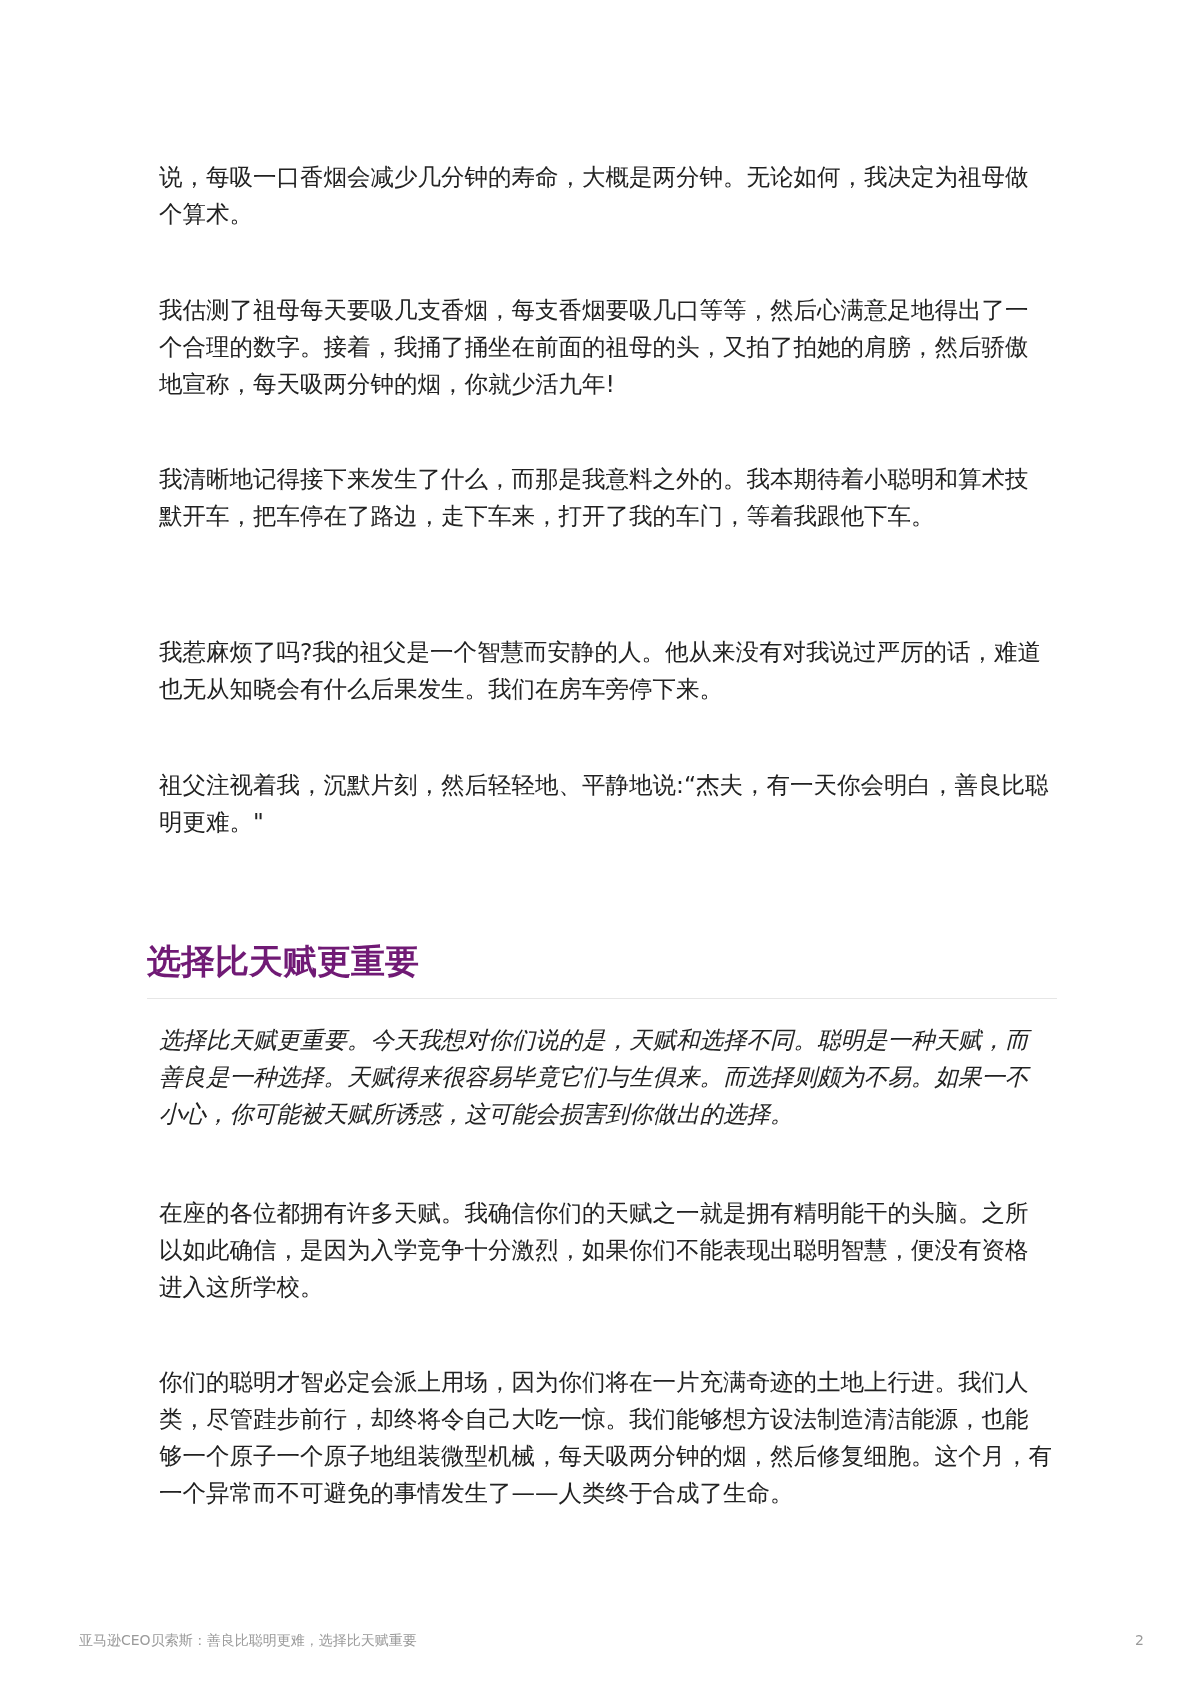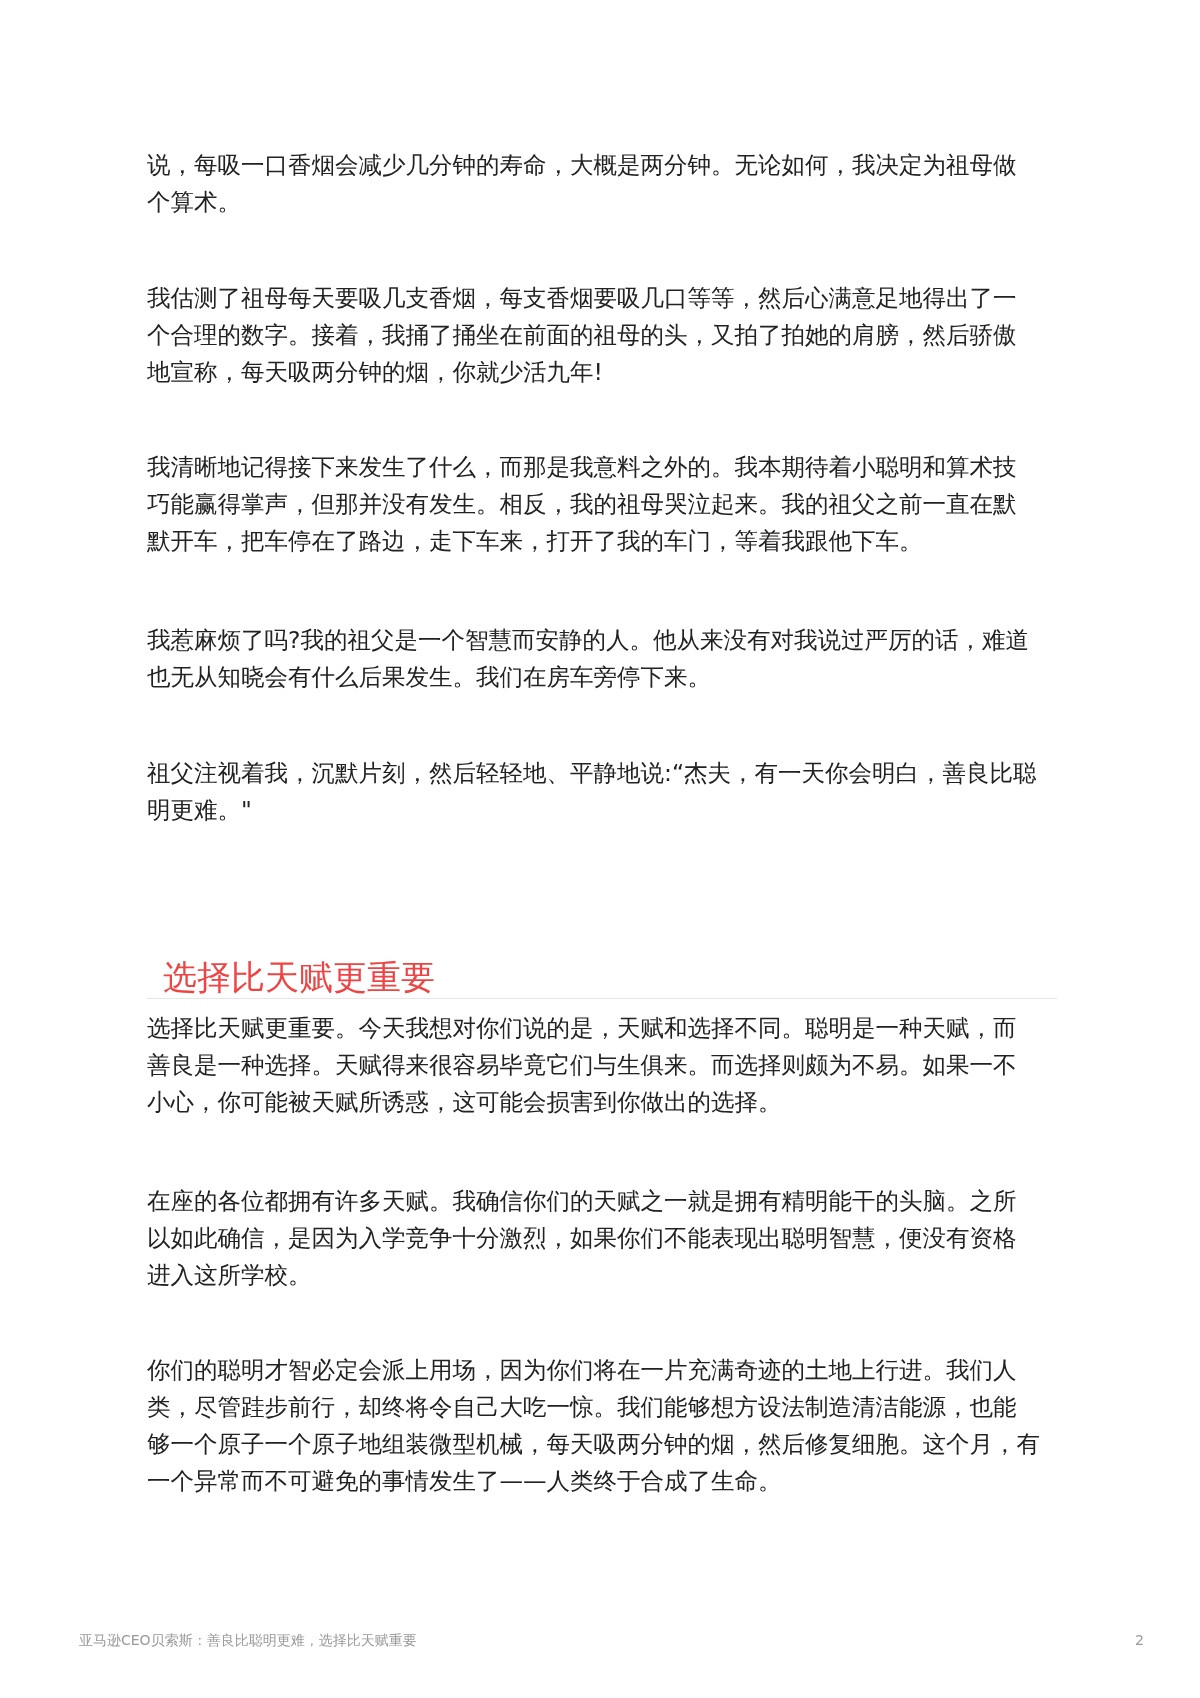--- a/index.html
+++ b/index.html
@@ -18,39 +18,39 @@
     .page {
       position: absolute;
       left: 147px;
       top: 0;
       width: 912px;
     }
     .para {
       position: absolute;
       left: 0;
       width: 912px;
-      margin: 0;
+      margin: 12px;
       font-size: 23.5px;
       line-height: 37px;
       color: #222222;
       white-space: nowrap;
     }
     .para .ln {
       display: block;
       height: 37px;
     }
     .heading {
       position: absolute;
       left: 0;
       top: 938px;
-      margin: 16px;
+      margin: 0;
       font-size: 34px;
       line-height: 46px;
-      font-weight: normal;
-      color: #ef4444;
+      font-weight: bold;
+      color: #701a75;
       white-space: nowrap;
     }
     .divider {
       position: absolute;
       left: 0;
       top: 998px;
       width: 910px;
       height: 1px;
       background: #e6e6e6;
     }
@@ -84,38 +84,37 @@
   </p>
 
   <p class="para" style="top:280px;">
     <span class="ln">我估测了祖母每天要吸几支香烟，每支香烟要吸几口等等，然后心满意足地得出了一</span>
     <span class="ln">个合理的数字。接着，我捅了捅坐在前面的祖母的头，又拍了拍她的肩膀，然后骄傲</span>
     <span class="ln">地宣称，每天吸两分钟的烟，你就少活九年!</span>
   </p>
 
   <p class="para" style="top:449px;">
     <span class="ln">我清晰地记得接下来发生了什么，而那是我意料之外的。我本期待着小聪明和算术技</span>
-    <span class="ln">巧能赢得掌声，但那并没有发生。相反，我的祖母哭泣起来。我的祖父之前一直在默</span>
     <span class="ln">默开车，把车停在了路边，走下车来，打开了我的车门，等着我跟他下车。</span>
   </p>
 
   <p class="para" style="top:622px;">
     <span class="ln">我惹麻烦了吗?我的祖父是一个智慧而安静的人。他从来没有对我说过严厉的话，难道</span>
     <span class="ln">也无从知晓会有什么后果发生。我们在房车旁停下来。</span>
   </p>
 
   <p class="para" style="top:755px;">
     <span class="ln">祖父注视着我，沉默片刻，然后轻轻地、平静地说:“杰夫，有一天你会明白，善良比聪</span>
     <span class="ln">明更难。"</span>
   </p>
 
   <h2 class="heading">选择比天赋更重要</h2>
   <div class="divider"></div>
 
-  <p class="para" style="top:1010px;">
+  <p class="para" style="top:1010px;font-style:italic;">
     <span class="ln">选择比天赋更重要。今天我想对你们说的是，天赋和选择不同。聪明是一种天赋，而</span>
     <span class="ln">善良是一种选择。天赋得来很容易毕竟它们与生俱来。而选择则颇为不易。如果一不</span>
     <span class="ln">小心，你可能被天赋所诱惑，这可能会损害到你做出的选择。</span>
   </p>
 
   <p class="para" style="top:1183px;">
     <span class="ln">在座的各位都拥有许多天赋。我确信你们的天赋之一就是拥有精明能干的头脑。之所</span>
     <span class="ln">以如此确信，是因为入学竞争十分激烈，如果你们不能表现出聪明智慧，便没有资格</span>
     <span class="ln">进入这所学校。</span>
   </p>

